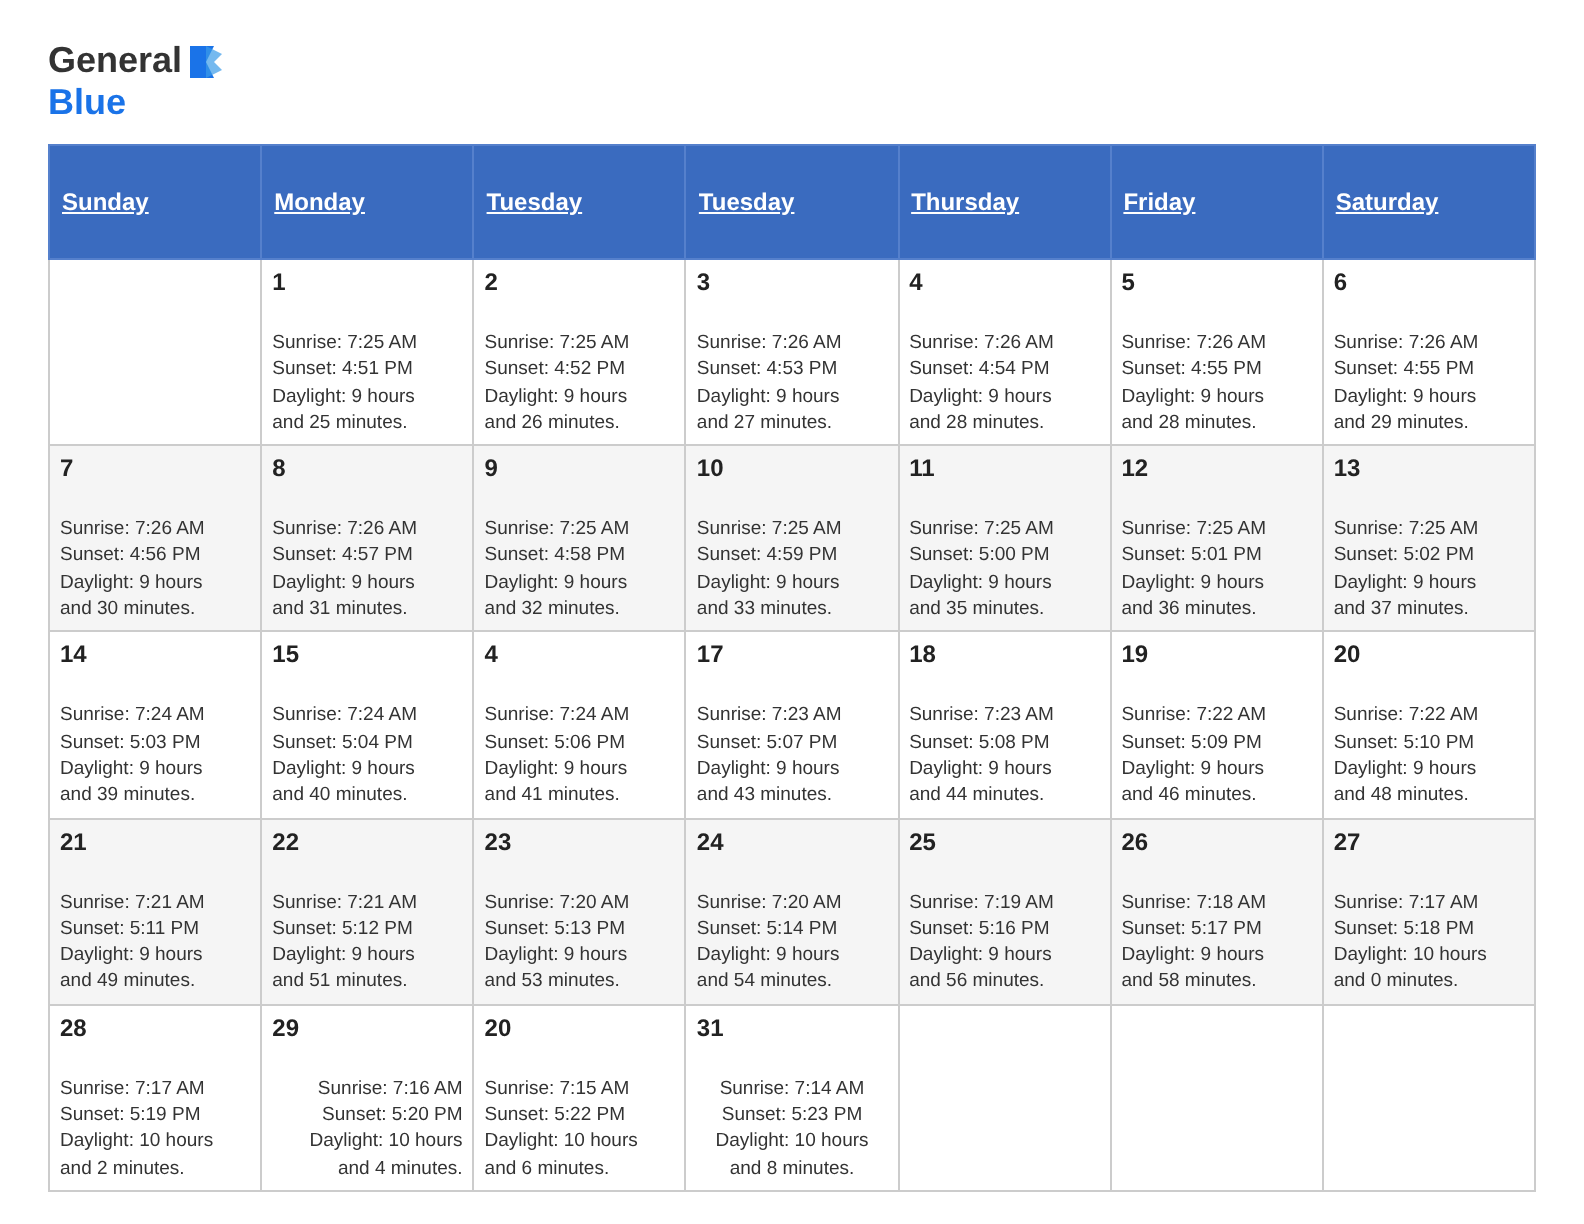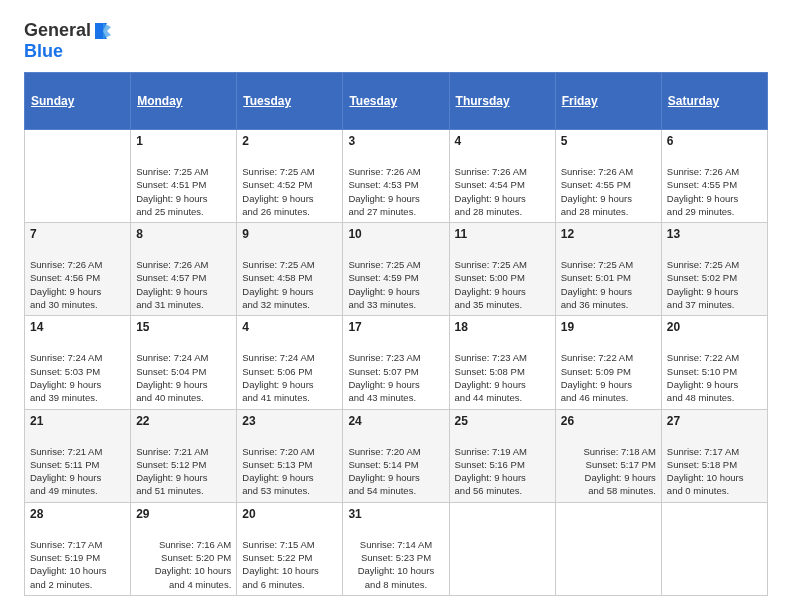--- a/index.html
+++ b/index.html
@@ -311,21 +311,21 @@
           </td>
           <td>
             <span class="day-num">25</span>
             <div class="day-info" style="white-space: pre-line;">Sunrise: 7:19 AM
 Sunset: 5:16 PM
 Daylight: 9 hours
 and 56 minutes.</div>
           </td>
           <td>
             <span class="day-num">26</span>
-            <div class="day-info" style="white-space: pre-line; text-align: right;">Sunrise: 7:18 AM
+            <div class="day-info" style="white-space: pre-line;">Sunrise: 7:18 AM
 Sunset: 5:17 PM
 Daylight: 9 hours
 and 58 minutes.</div>
           </td>
           <td>
             <span class="day-num">27</span>
             <div class="day-info" style="white-space: pre-line;">Sunrise: 7:17 AM
 Sunset: 5:18 PM
 Daylight: 10 hours
 and 0 minutes.</div>

